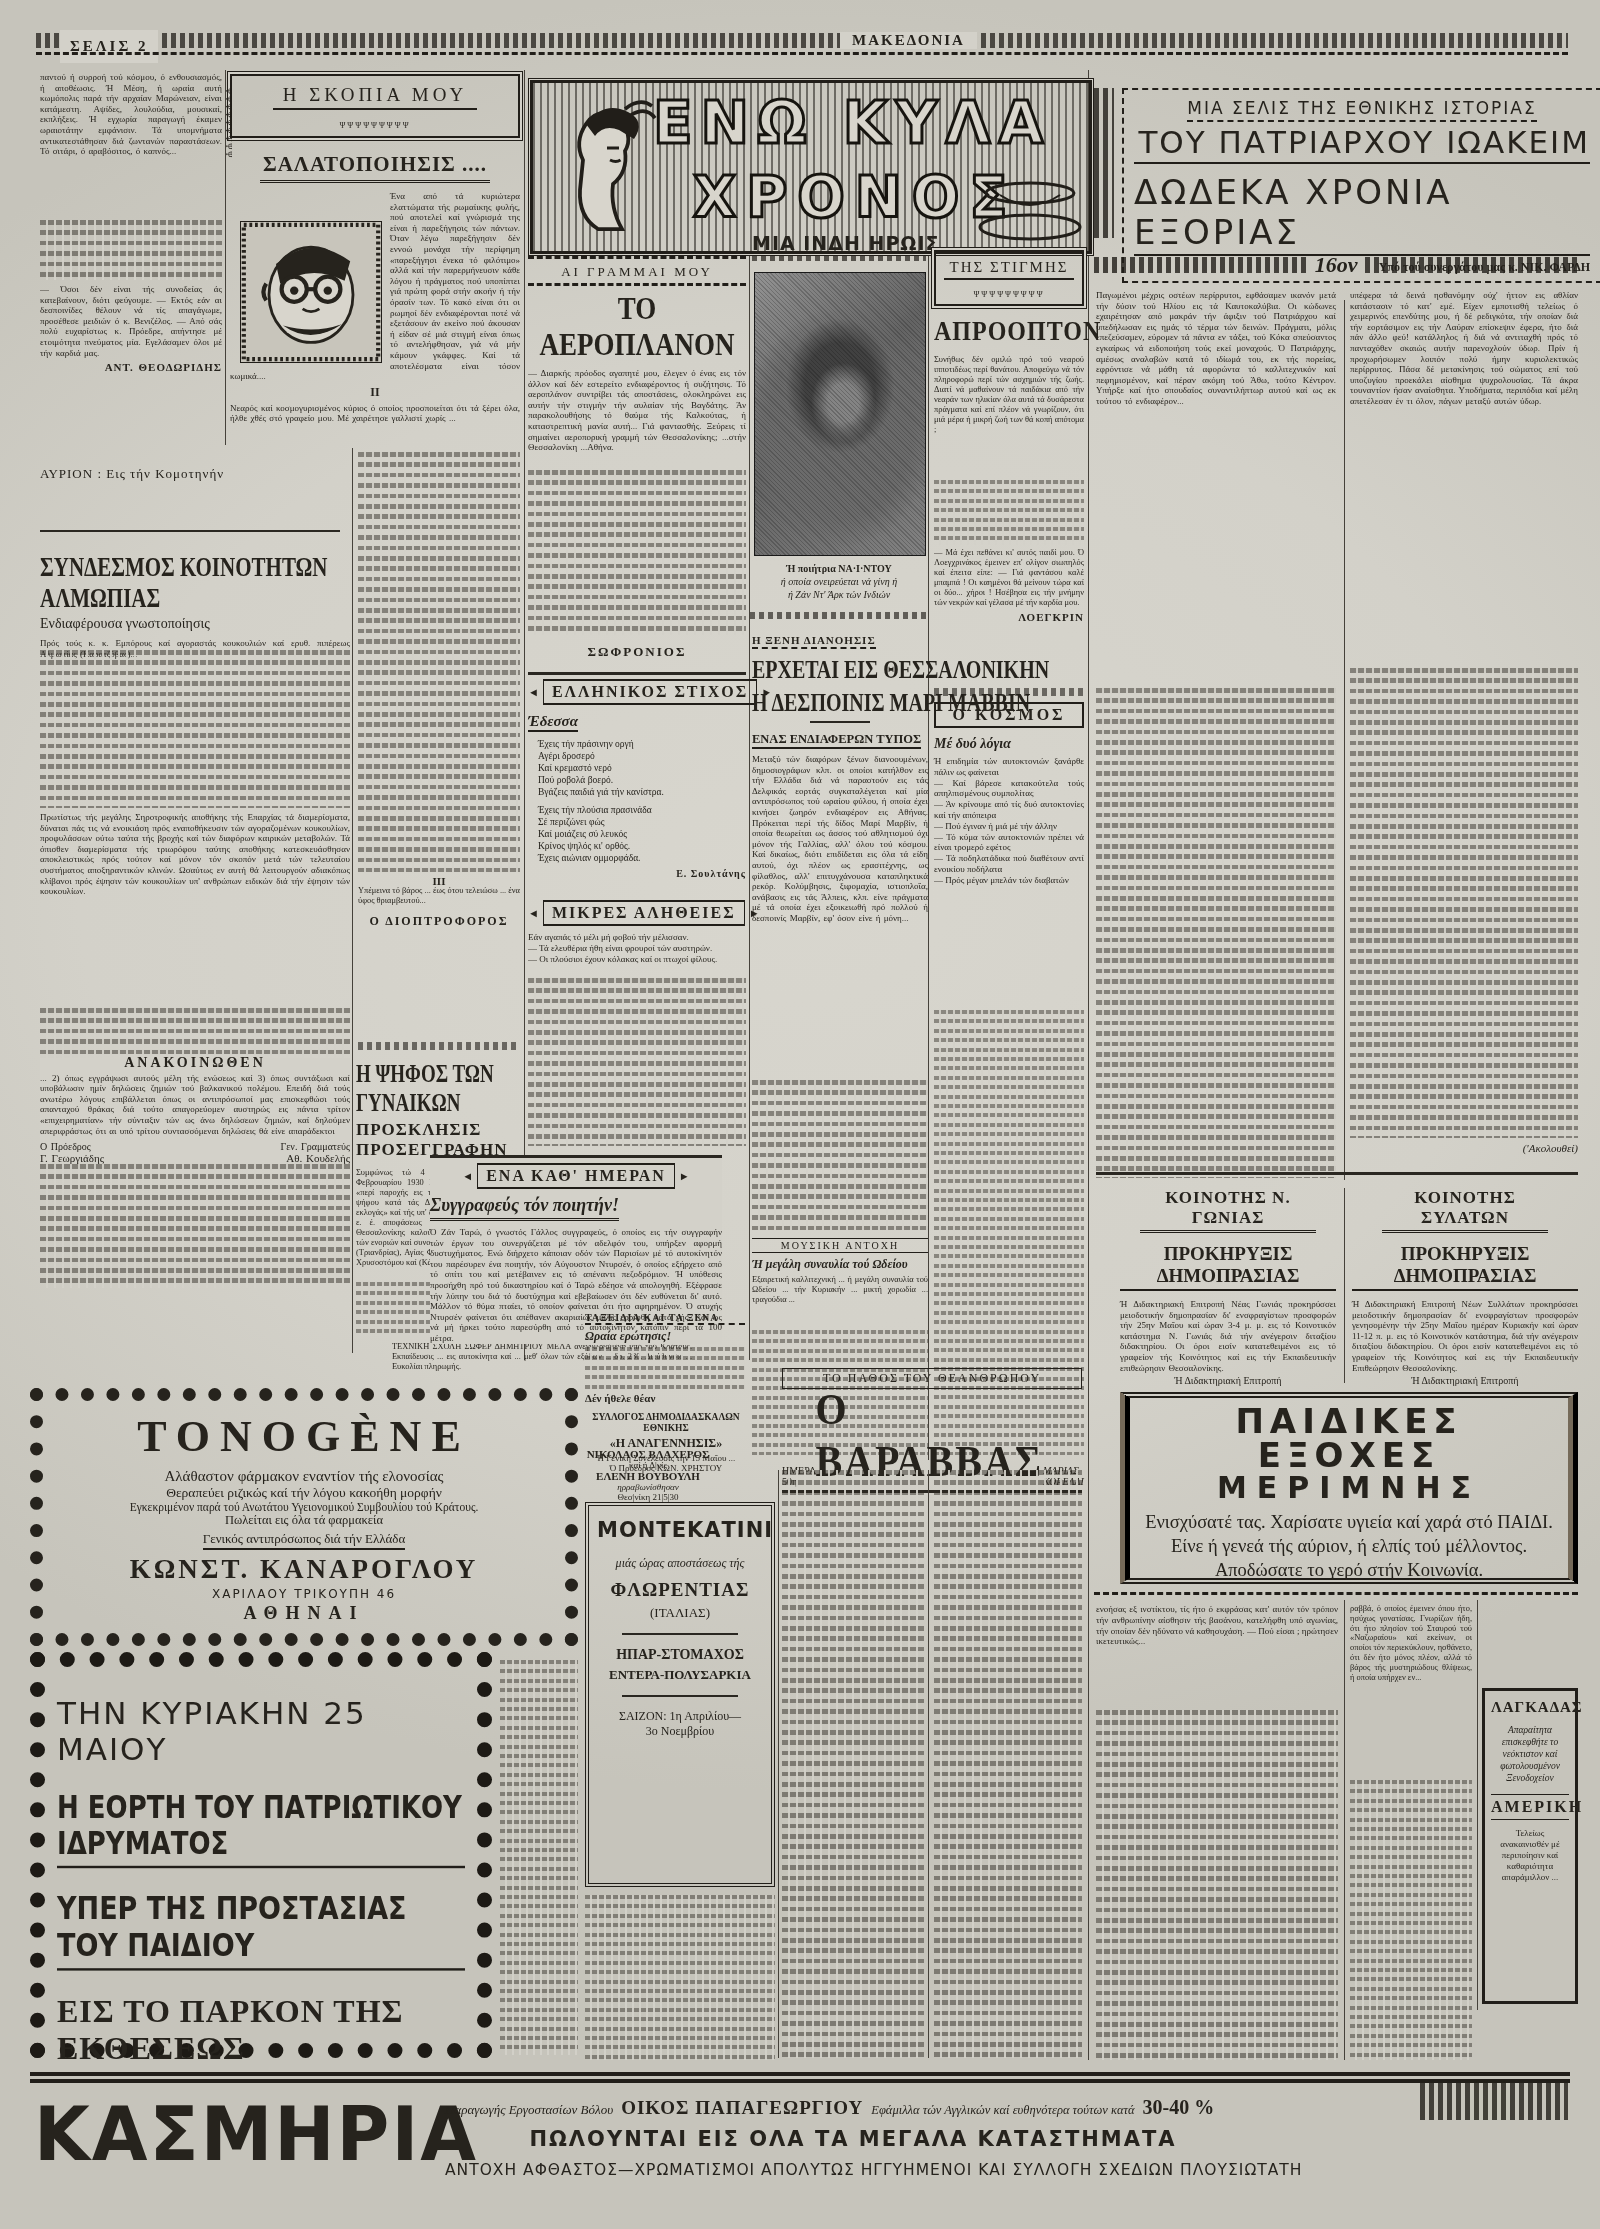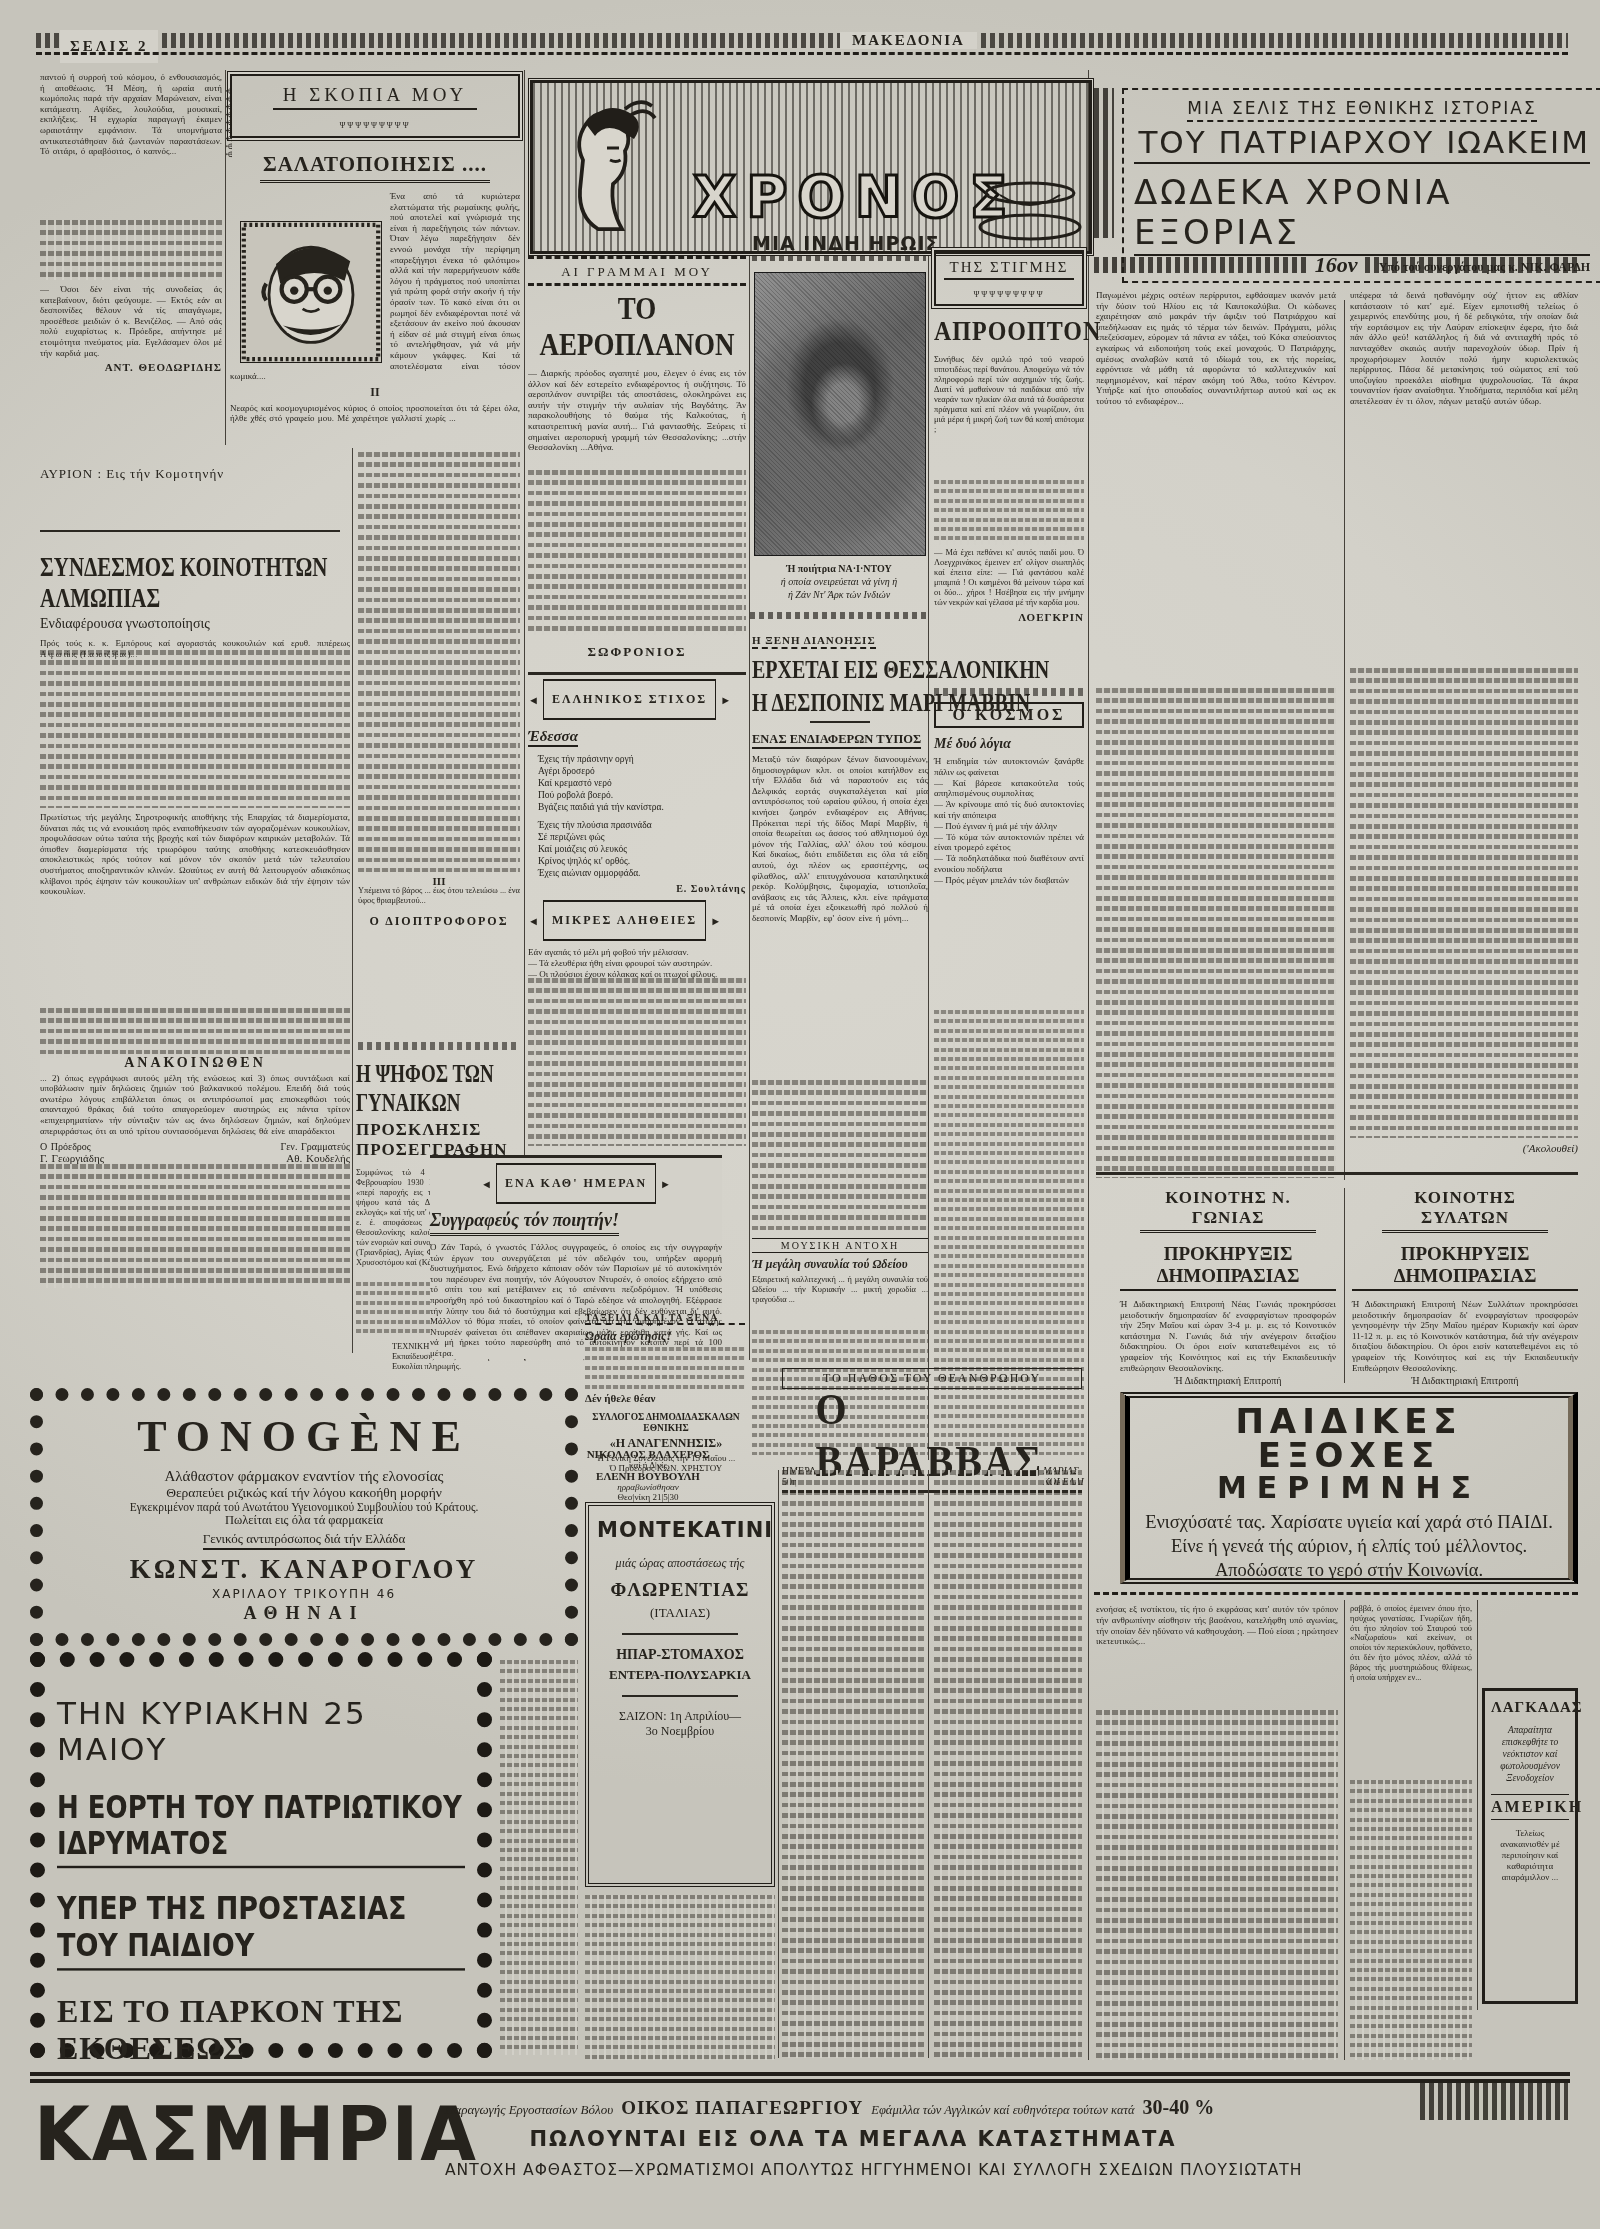--- a/index.html
+++ b/index.html
@@ -22,22 +22,22 @@
   .hrule{position:absolute;height:2px;background:#2a2721;}
   .hatch{background-image:repeating-linear-gradient(90deg,#211e19 0 5px,rgba(33,30,25,0) 5px 9px);}
   .dashed-rule{border-top:3px dashed #211e19;}
   .sig{text-align:right;font-weight:bold;font-size:11px;letter-spacing:1px;margin-top:4px;}
   .headbox{border:2px solid #211e19;box-shadow:0 0 0 2px #d3d1c9,0 0 0 3px #211e19;}
   .ornbox{border-top:3px double #211e19;border-bottom:3px double #211e19;}
   .psi::before{content:"ΨΨΨΨΨΨΨΨΨ";font-size:8px;letter-spacing:2px;color:#211e19;}
   .arrowlab{display:flex;align-items:center;gap:4px;font-weight:bold;}
   .arrowlab::before{content:"◄";font-size:11px;}
   .arrowlab::after{content:"►";font-size:11px;}
-  .lab{border:2px solid #211e19;border-left-width:1px;border-right-width:1px;padding:11px 8px;
-       font-size:12px;letter-spacing:2px;font-weight:bold;white-space:nowrap;}
+  .lab{border:2px solid #211e19;border-left-width:1px;border-right-width:1px;padding:2px 8px;
+       font-size:16px;letter-spacing:2px;font-weight:bold;white-space:nowrap;}
   .big-head{font-family:"Liberation Serif",serif;font-weight:bold;}
   .disp{font-family:"DejaVu Sans","Liberation Sans",sans-serif;}
   .u2{border-bottom:3px double #211e19;}
   .u1{border-bottom:2px solid #211e19;}
   .udash{border-bottom:2px dashed #211e19;}
   .photo{background:
     radial-gradient(52px 64px at 52% 46%, #8d8274 0 30%, rgba(0,0,0,0) 62%),
     radial-gradient(78px 96px at 50% 40%, #4a433a 0 45%, rgba(0,0,0,0) 70%),
     radial-gradient(120px 150px at 50% 55%, #756b5e 0 60%, rgba(0,0,0,0) 80%),
     linear-gradient(135deg,#9a9183 0%,#6d6557 45%,#8a8173 100%);
@@ -153,20 +153,21 @@
   <div class="abs t-sm" style="left:392px;top:1342px;width:300px;">ΤΕΧΝΙΚΗ ΣΧΟΛΗ ΣΩΦΕΡ ΔΗΜΗΤΡΙΟΥ ΜΕΛΑ ανεγνωρισμένη υπό τού Κράτους. Εκπαίδευσις ... εις αυτοκίνητα καί ... μεθ' όλων τών εξόδων ... δρ. 280. Διεύθυνσις ... Ευκολίαι πληρωμής.</div>
 
   <div class="abs" style="left:530px;top:80px;width:556px;height:168px;border:3px solid #211e19;box-shadow:0 0 0 1px #d3d1c9,0 0 0 2px #211e19;overflow:hidden;">
     <div class="abs" style="inset:0;background-image:repeating-linear-gradient(90deg,rgba(33,30,25,.55) 0 2px,rgba(0,0,0,0) 2px 7px);"></div>
     <svg class="abs" width="120" height="150" style="left:8px;top:8px;" viewBox="0 0 80 100">
       <path d="M52 18 Q38 10 30 22 Q22 34 28 46 L26 66 Q25 84 38 92 L54 92 Q46 78 48 62 Q58 54 56 40 Q62 30 52 18Z" fill="#d8d5cc" stroke="#211e19" stroke-width="2.5"></path>
       <path d="M30 22 Q42 6 58 14 Q70 20 62 32 L52 26 Q42 22 36 30Z" fill="#211e19"></path>
       <path d="M44 38 L52 38 M46 46 Q50 48 53 46" stroke="#211e19" stroke-width="2" fill="none"></path>
       <path d="M56 12 Q66 4 74 10 M60 16 Q70 10 76 18" stroke="#211e19" stroke-width="2.5" fill="none"></path>
     </svg>
+    <div class="abs disp" style="left:120px;top:6px;width:430px;font-size:58px;font-weight:bold;letter-spacing:8px;color:#d8d5cc;-webkit-text-stroke:3px #16140f;text-shadow:0 0 1px #16140f;">ΕΝΩ ΚΥΛΑ</div>
     <div class="abs disp" style="left:160px;top:82px;width:430px;font-size:56px;font-weight:bold;letter-spacing:10px;color:#d8d5cc;-webkit-text-stroke:3px #16140f;text-shadow:0 0 1px #16140f;">ΧΡΟΝΟΣ</div>
     <svg class="abs" width="110" height="70" style="right:4px;bottom:6px;" viewBox="0 0 110 70">
       <ellipse cx="55" cy="18" rx="44" ry="10" fill="none" stroke="#211e19" stroke-width="3"></ellipse>
       <ellipse cx="55" cy="52" rx="50" ry="12" fill="none" stroke="#211e19" stroke-width="3"></ellipse>
       <path d="M25 20 Q55 40 85 20" fill="none" stroke="#211e19" stroke-width="2"></path>
     </svg>
   </div>
 
   <div class="abs" style="left:528px;top:256px;width:218px;">
     <div class="ornbox center" style="padding:3px 0;border-top-style:dashed;border-bottom-style:dashed;">

